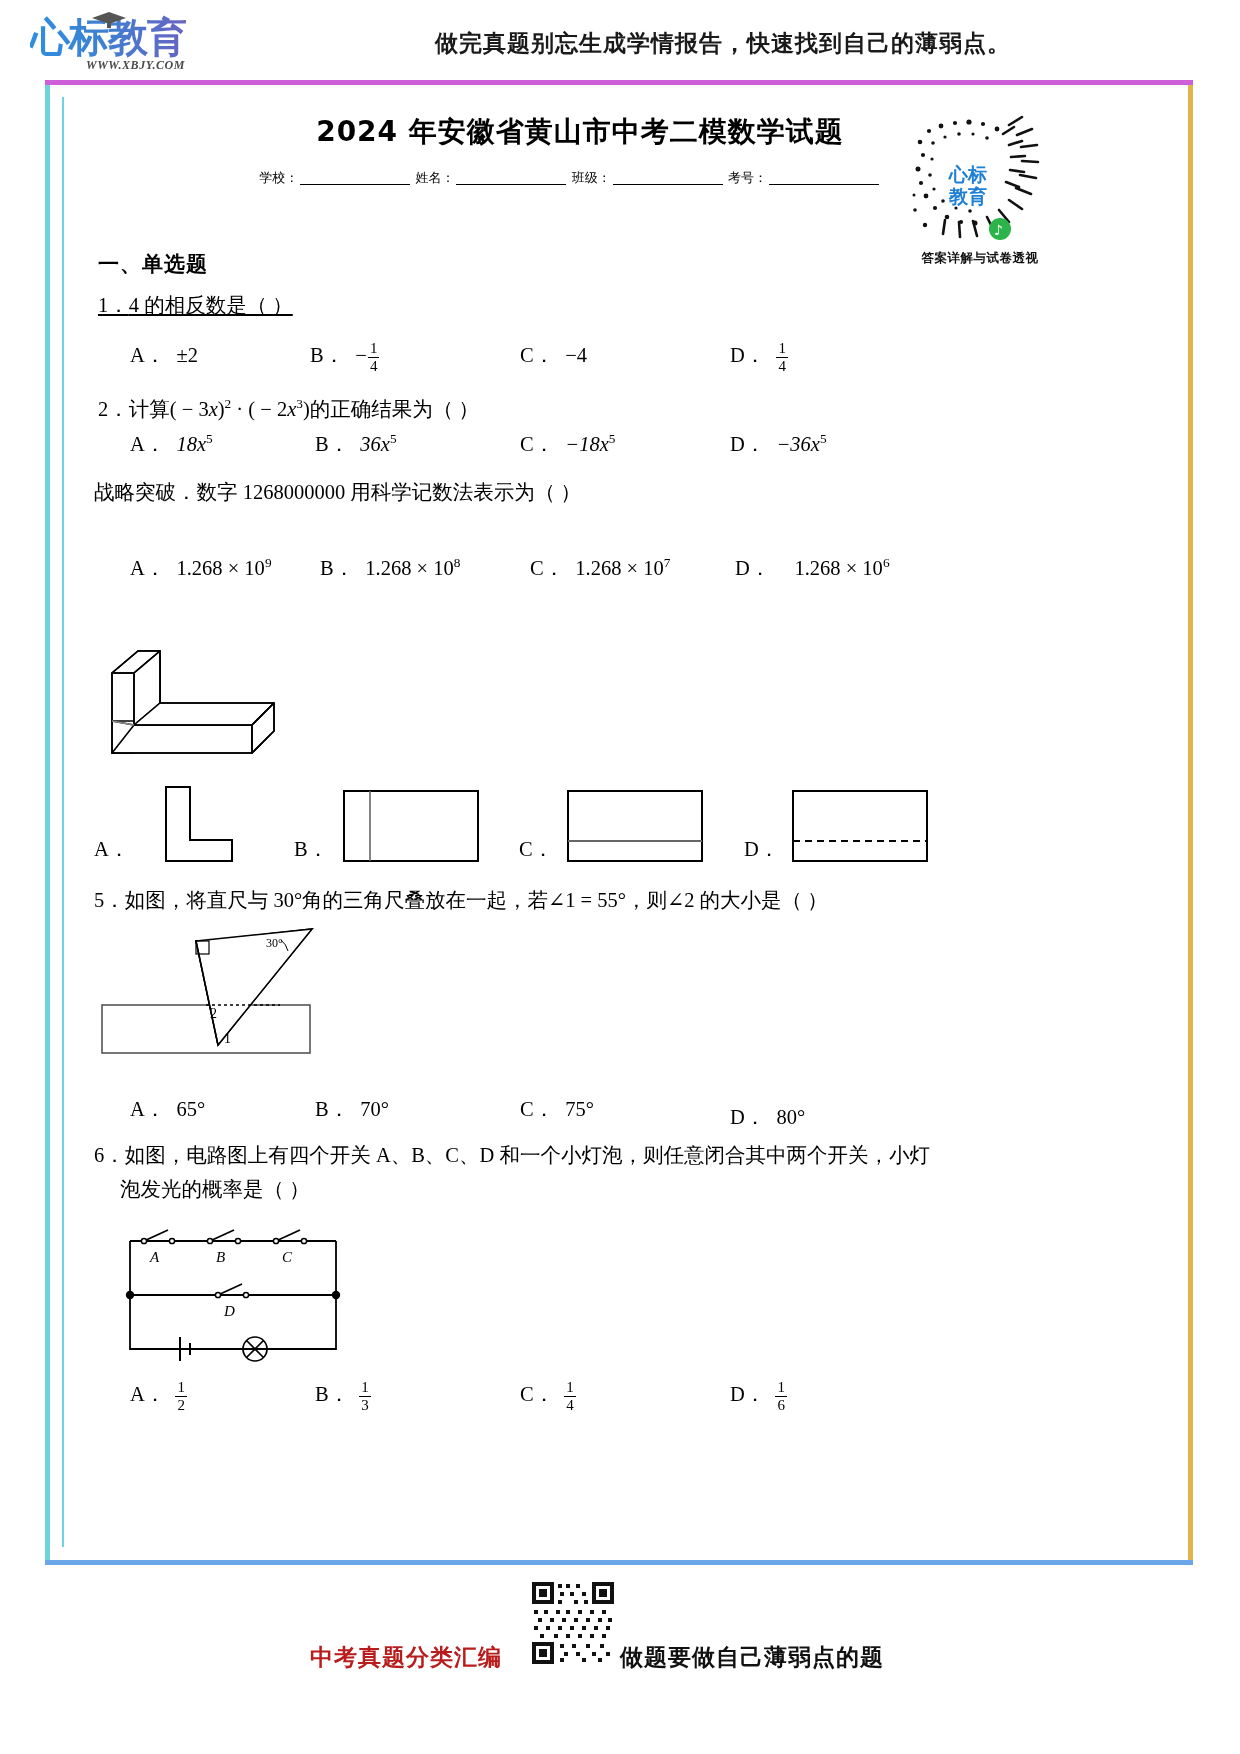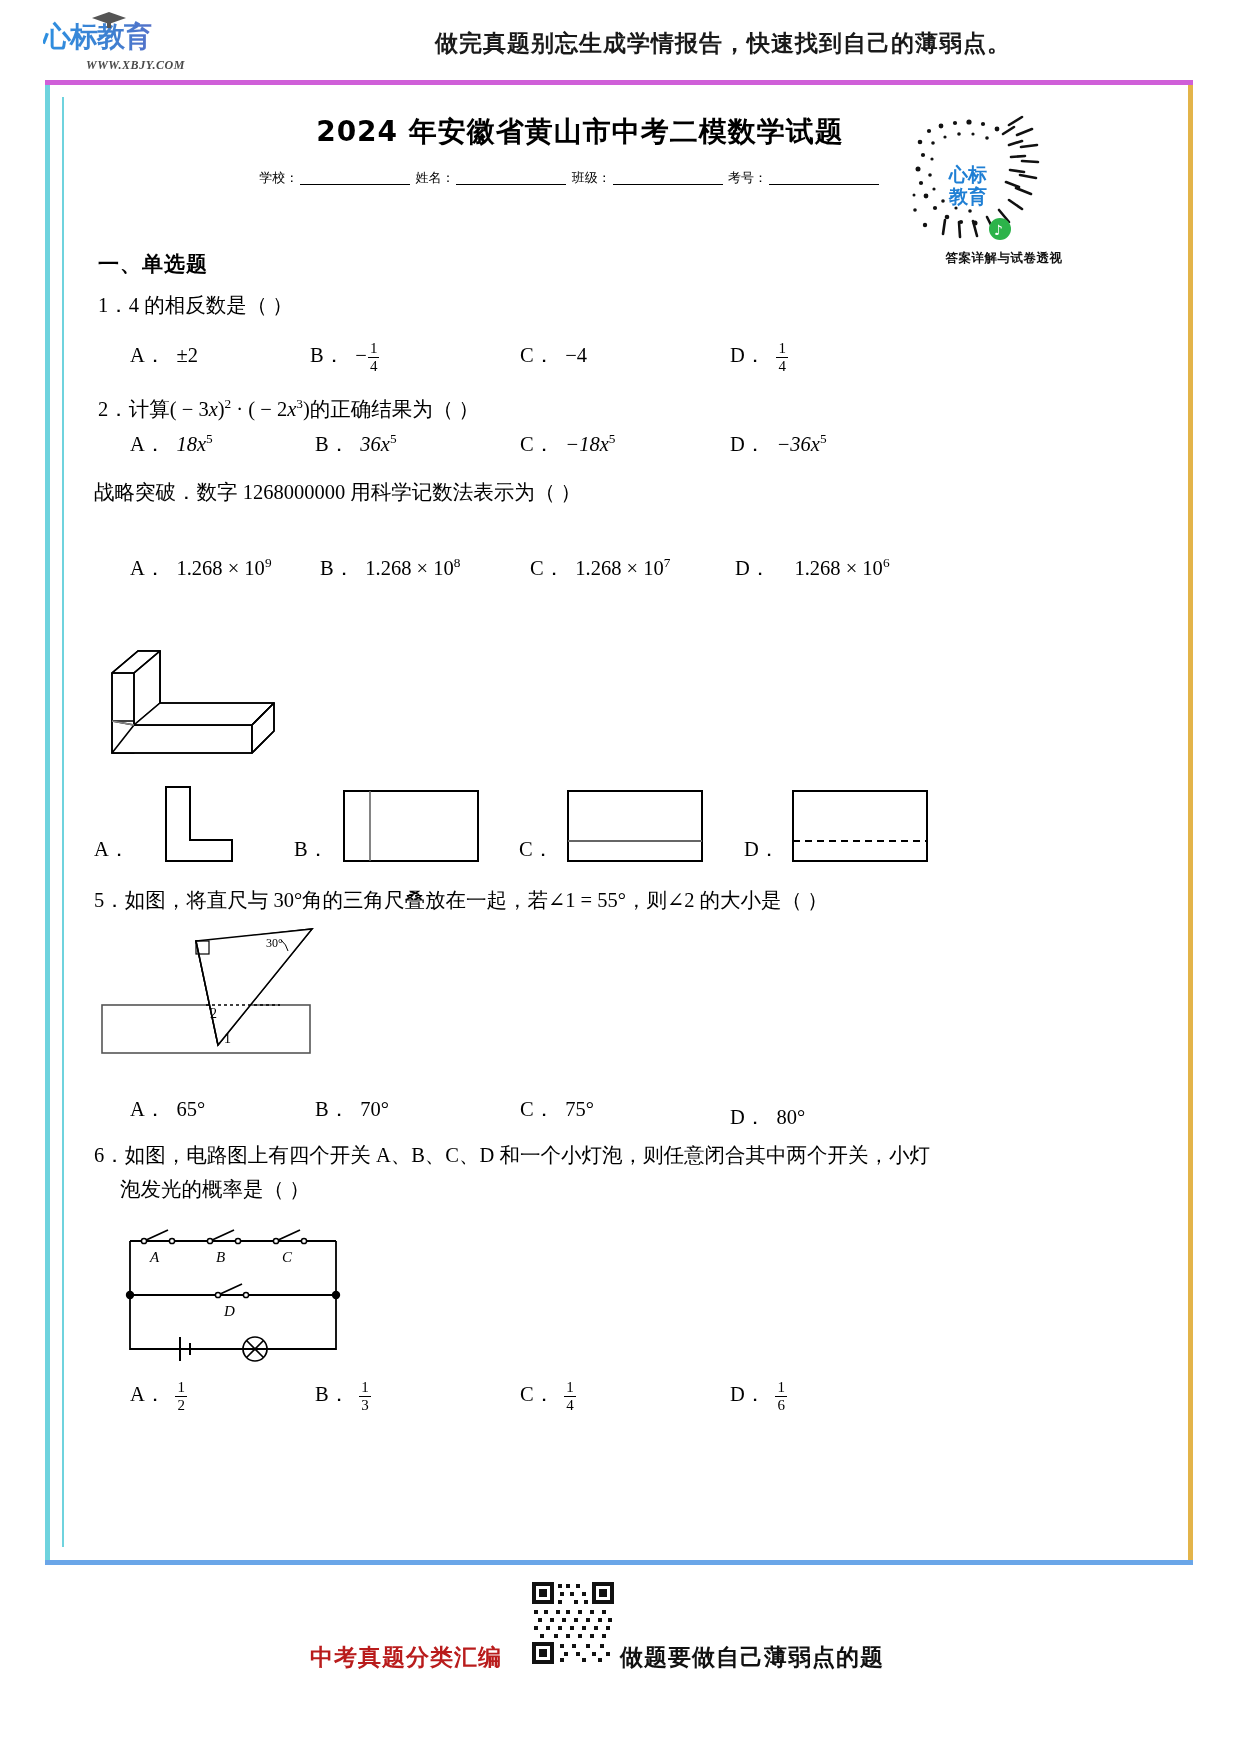--- a/index.html
+++ b/index.html
@@ -13,25 +13,24 @@
   }
   
   .top-banner{
     position:absolute;left:0;top:0;width:1240px;height:86px;
   }
   .logo{
     position:absolute;left:30px;top:14px;width:170px;height:62px;
   }
   .logo-text{
     font-family:"DejaVu Sans","Liberation Sans",sans-serif;
-    font-weight:bold;font-size:28px;letter-spacing:-1px;
+    font-weight:bold;font-size:40px;letter-spacing:-1px;
     background:linear-gradient(90deg,#2d8fe0 0%,#3f7fd0 45%,#6f5fc0 100%);
     -webkit-background-clip:text;background-clip:text;color:transparent;
     line-height:46px;
-    margin-left:13px;
   }
   .logo-cap{
     position:absolute;left:62px;top:-2px;width:34px;height:16px;
   }
   .logo-url{
     position:absolute;left:56px;top:44px;
     font-family:"Liberation Serif",serif;
     font-style:italic;font-weight:bold;font-size:12px;color:#4a4a4a;
     letter-spacing:.5px;
   }
@@ -80,21 +79,21 @@
   .info-line .blank{
     display:inline-block;border-bottom:1.6px solid #000;
     width:110px;height:19px;vertical-align:-3px;margin:0 2px;
   }
 
   
   .qr-box{
     position:absolute;left:835px;top:20px;width:135px;height:130px;
   }
   .qr-caption{
-    position:absolute;left:854px;top:155px;width:160px;text-align:center;
+    position:absolute;left:830px;top:155px;width:160px;text-align:center;
     font-family:"DejaVu Sans","Liberation Sans",sans-serif;
     font-size:12.5px;font-weight:bold;color:#111;letter-spacing:.5px;
   }
 
   .section-title{
     position:absolute;left:28px;top:155px;
     font-family:"DejaVu Sans","Liberation Sans",sans-serif;
     font-weight:bold;font-size:21px;letter-spacing:1px;
   }
 
@@ -216,21 +215,21 @@
       <text x="44" y="66" font-size="19">心标</text>
       <text x="44" y="88" font-size="19">教育</text>
     </g>
     <circle cx="95" cy="114" r="11" fill="#2cb34a"></circle>
     <text x="89" y="120" font-size="14" fill="#fff" font-family="DejaVu Sans, sans-serif">♪</text>
   </svg>
   <div class="qr-caption">答案详解与试卷透视</div>
 
   <div class="section-title">一、单选题</div>
 
-  <div class="q" style="left:28px;top:193px;">
+  <div class="q" style="left:28px;top:193px;text-decoration:underline;">
     <span class="q-stem">1．</span><span class="q-stem">4 的相反数是（          ）</span>
   </div>
   <div class="opts" style="left:60px;top:238px;width:1000px;height:44px;">
     <div class="opt" style="left:0;top:8px;">
       <span>A．</span>
       <span style="margin-left:6px;">±2</span>
     </div>
     <div class="opt" style="left:180px;top:8px;">
       <span>B．</span>
       <span style="margin-left:6px;">−</span><span class="frac"><span class="num">1</span><span class="bar"></span><span class="den">4</span></span>

